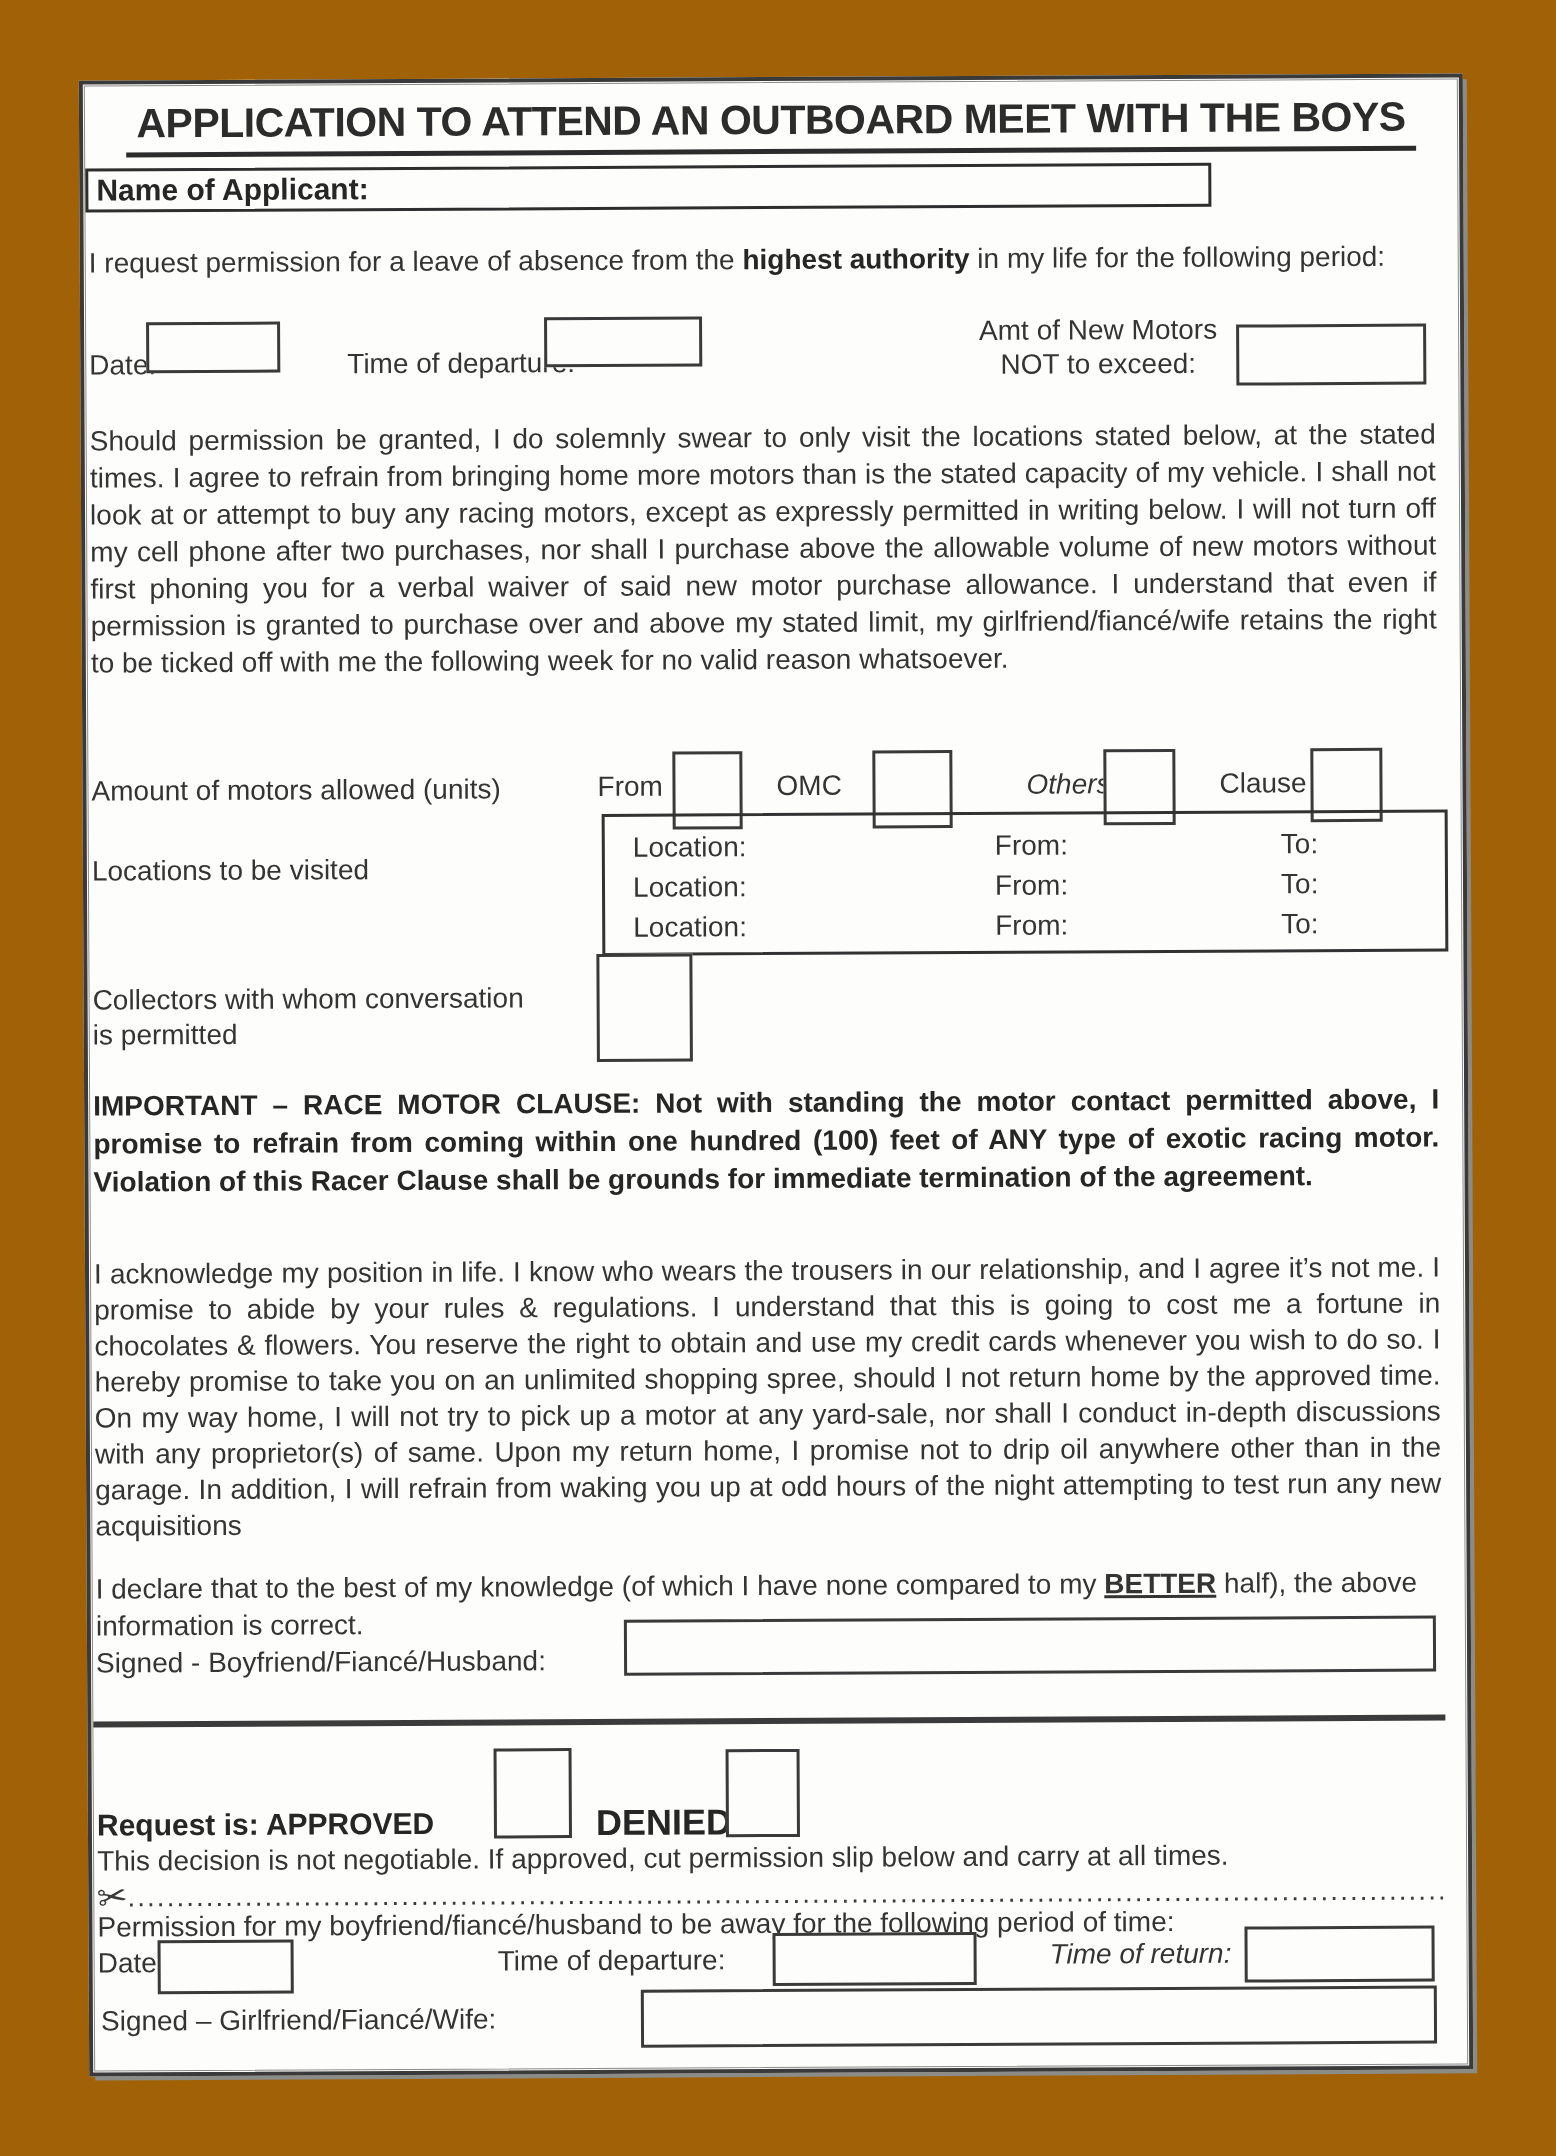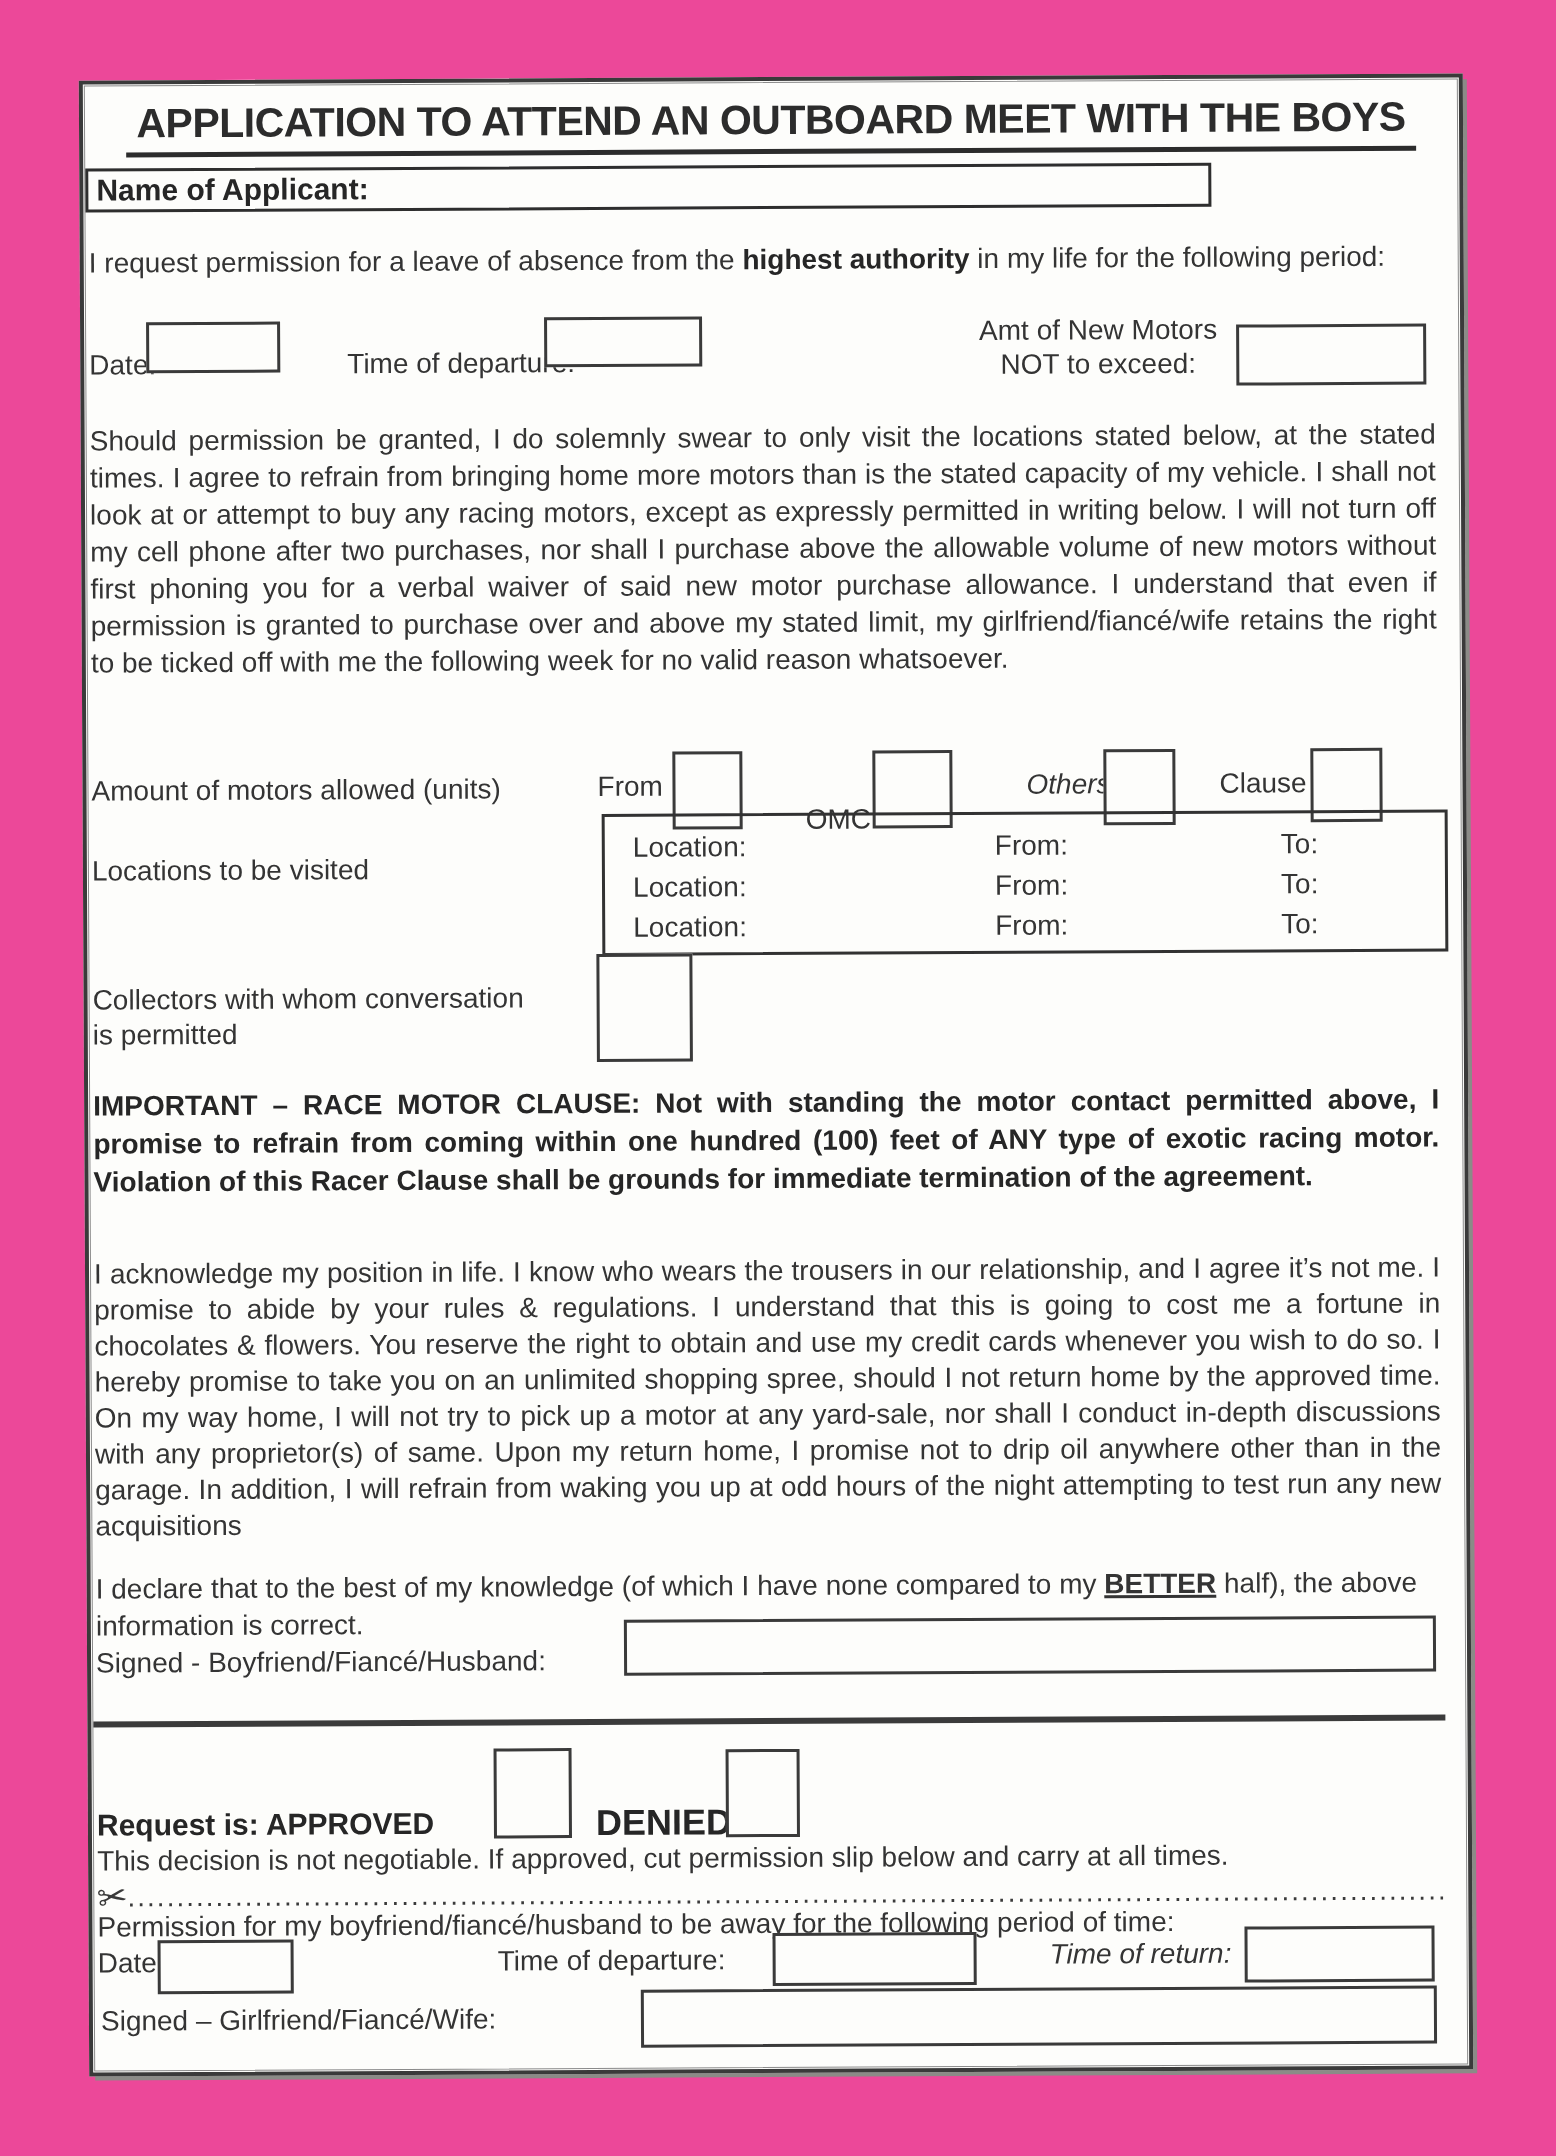--- a/index.html
+++ b/index.html
@@ -1,18 +1,18 @@
 <!DOCTYPE html>
 <html><head>
 <meta charset="utf-8">
 <style>
   html,body{margin:0;padding:0;background:#f6f6f4;}
   .page{
     position:relative;width:1556px;height:2156px;
-    background:#ec4899;overflow:hidden;
+    background:#a16207;overflow:hidden;
     font-family:"Liberation Sans","DejaVu Sans",sans-serif;
     color:#343434;
   }
   .form{
     position:absolute;left:84px;top:77px;width:1376px;height:1988px;
     background:#fdfdfb;
     border:4px solid #3a3a3a;
     box-shadow:5px 5px 0 -1px #8b8b87;
     transform:rotate(-0.3deg);
   }
@@ -78,21 +78,21 @@
       <div>Amt of New Motors</div>
       <div>NOT to exceed:</div>
     </div>
     <div class="box" style="left:1152px;top:246px;width:184px;height:55px;"></div>
 
     <div class="abs txt just" style="left:5px;top:338px;width:1346px;">Should permission be granted, I do solemnly swear to only visit the locations stated below, at the stated times. I agree to refrain from bringing home more motors than is the stated capacity of my vehicle.  I shall not look at or attempt to buy any racing motors, except as expressly permitted in writing below. I will not turn off my cell phone after two purchases, nor shall I purchase above the allowable volume of new motors without first phoning you for a verbal waiver of said new motor purchase allowance. I understand that even if permission is granted to purchase over and above my stated limit, my girlfriend/fiancé/wife retains the right to be ticked off with me the following week for no valid reason whatsoever.</div>
 
     <div class="abs txt" style="left:5px;top:688px;">Amount of motors allowed (units)</div>
     <div class="abs txt" style="left:511px;top:686px;">From</div>
     <div class="box" style="left:586px;top:670px;width:64px;height:72px;"></div>
-    <div class="abs txt" style="left:690px;top:720px;margin-left:29px;">OMC</div>
+    <div class="abs txt" style="left:690px;top:686px;">OMC</div>
     <div class="box" style="left:786px;top:670px;width:74px;height:72px;"></div>
     <div class="abs txt" style="left:940px;top:686px;font-style:italic;">Others</div>
     <div class="box" style="left:1017px;top:670px;width:66px;height:70px;"></div>
     <div class="abs txt" style="left:1133px;top:686px;">Clause</div>
     <div class="box" style="left:1224px;top:670px;width:66px;height:68px;"></div>
 
     <div class="abs txt" style="left:5px;top:768px;">Locations to be visited</div>
     <div class="loc-table">
       <div style="height:6px;"></div>
       <div class="loc-row txt">

